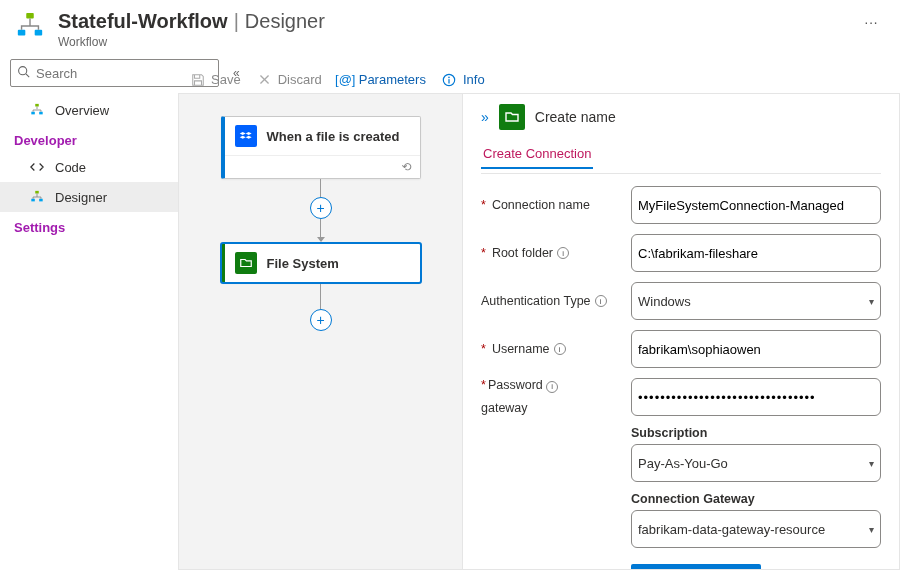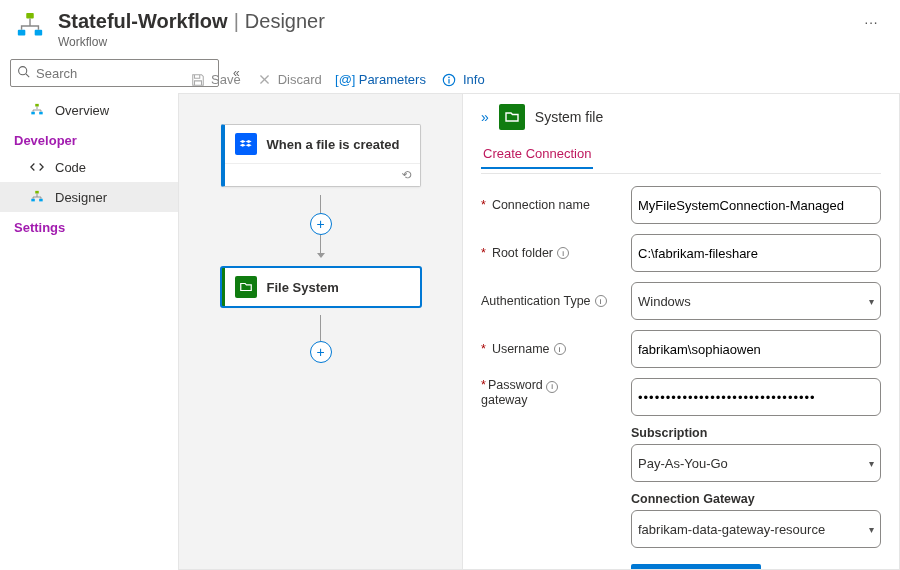--- a/index.html
+++ b/index.html
@@ -33,21 +33,21 @@
   
   .main { flex: 1; display: flex; flex-direction: column; min-width: 0; }
   .toolbar { display: flex; align-items: flex-end; gap: 16px; padding: 6px 12px; height: 38px; }
   .tb-btn { display: flex; align-items: center; gap: 6px; color: #888; font-size: 13px; cursor: pointer; }
   .tb-btn .ic { width: 15px; height: 15px; display: flex; align-items: center; justify-content: center; }
   .tb-btn.enabled { color: #0b60b0; }
 
   
   .stage { flex: 1; display: flex; min-height: 0; }
   .canvas { width: 284px; background: #f3f3f3; border: 1px solid #e5e5e5; border-right: none; position: relative; padding-top: 22px; }
-  .card { width: 200px; margin: 8px auto; background: #fff; border: 1px solid #c8c8c8; border-left: 4px solid #0078d4; border-radius: 2px; box-shadow: 0 1px 2px rgba(0,0,0,0.05); }
+  .card { width: 200px; margin: 0 auto; background: #fff; border: 1px solid #c8c8c8; border-left: 4px solid #0078d4; border-radius: 2px; box-shadow: 0 1px 2px rgba(0,0,0,0.05); }
   .card.selected { border-left-color: #107c10; outline: 2px solid #0078d4; outline-offset: -1px; }
   .card-head { display: flex; align-items: center; gap: 10px; padding: 8px 10px; font-weight: 600; font-size: 13px; }
   .card-head .cic { width: 22px; height: 22px; display:flex; align-items:center; justify-content:center; border-radius:2px; }
   .dropbox { background:#0061fe; color:#fff; }
   .fsys { background:#107c10; color:#fff; }
   .card-body { border-top: 1px solid #eee; display: flex; justify-content: flex-end; padding: 4px 8px; color: #888; font-size: 12px; }
   .connector { display: flex; flex-direction: column; align-items: center; }
   .vline { width: 1px; height: 18px; background: #999; }
   .plus-circle { width: 22px; height: 22px; border: 1px solid #0078d4; border-radius: 50%; display: flex; align-items: center; justify-content: center; color: #0078d4; font-size: 14px; background: #fff; cursor: pointer; }
 
@@ -225,21 +225,21 @@
         </div>
 
         <div class="panel">
           <div class="panel-head">
             <span class="back">»</span>
             <span class="picon">
               <svg width="16" height="16" viewBox="0 0 16 16">
                   <path d="M2 4 H7 L8.5 5.5 H14 V12 H2 Z" fill="none" stroke="#fff" stroke-width="1.4"></path>
                 </svg>
             </span>
-            <span class="panel-title">System file</span>
+            <span class="panel-title">Create name</span>
           </div>
 
           <div class="tab">Create Connection</div>
           <hr class="divider">
 
           <div class="form-row">
             <div class="flabel">
                 <span class="req">*</span>
                 <span>Connection name</span>
               </div>
@@ -277,21 +277,21 @@
                 <span class="req">*</span>
                 <span>Username</span> 
                 <span class="info-dot">i</span>
               </div>
             <div class="fcontrol">
                 <input class="tinput" value="fabrikam\sophiaowen" style="">
               </div>
           </div>
 
           <div class="form-row top">
-            <div class="flabel" style="flex-direction:column; align-items:flex-start; gap:0;">
+            <div class="flabel" style="flex-direction:column; align-items:flex-start; gap:8px;">
               <div><span class="req">*</span><span>Password</span> <span class="info-dot">i</span></div>
               <div>gateway</div>
             </div>
             <div class="fcontrol">
               <input class="tinput" style="letter-spacing: 1px;" value="••••••••••••••••••••••••••••••••">
               <div>
                 <div class="sub-label">Subscription</div>
                 <div class="tselect">
                   <span>Pay-As-You-Go</span>
                   <span class="chev">▾</span>

